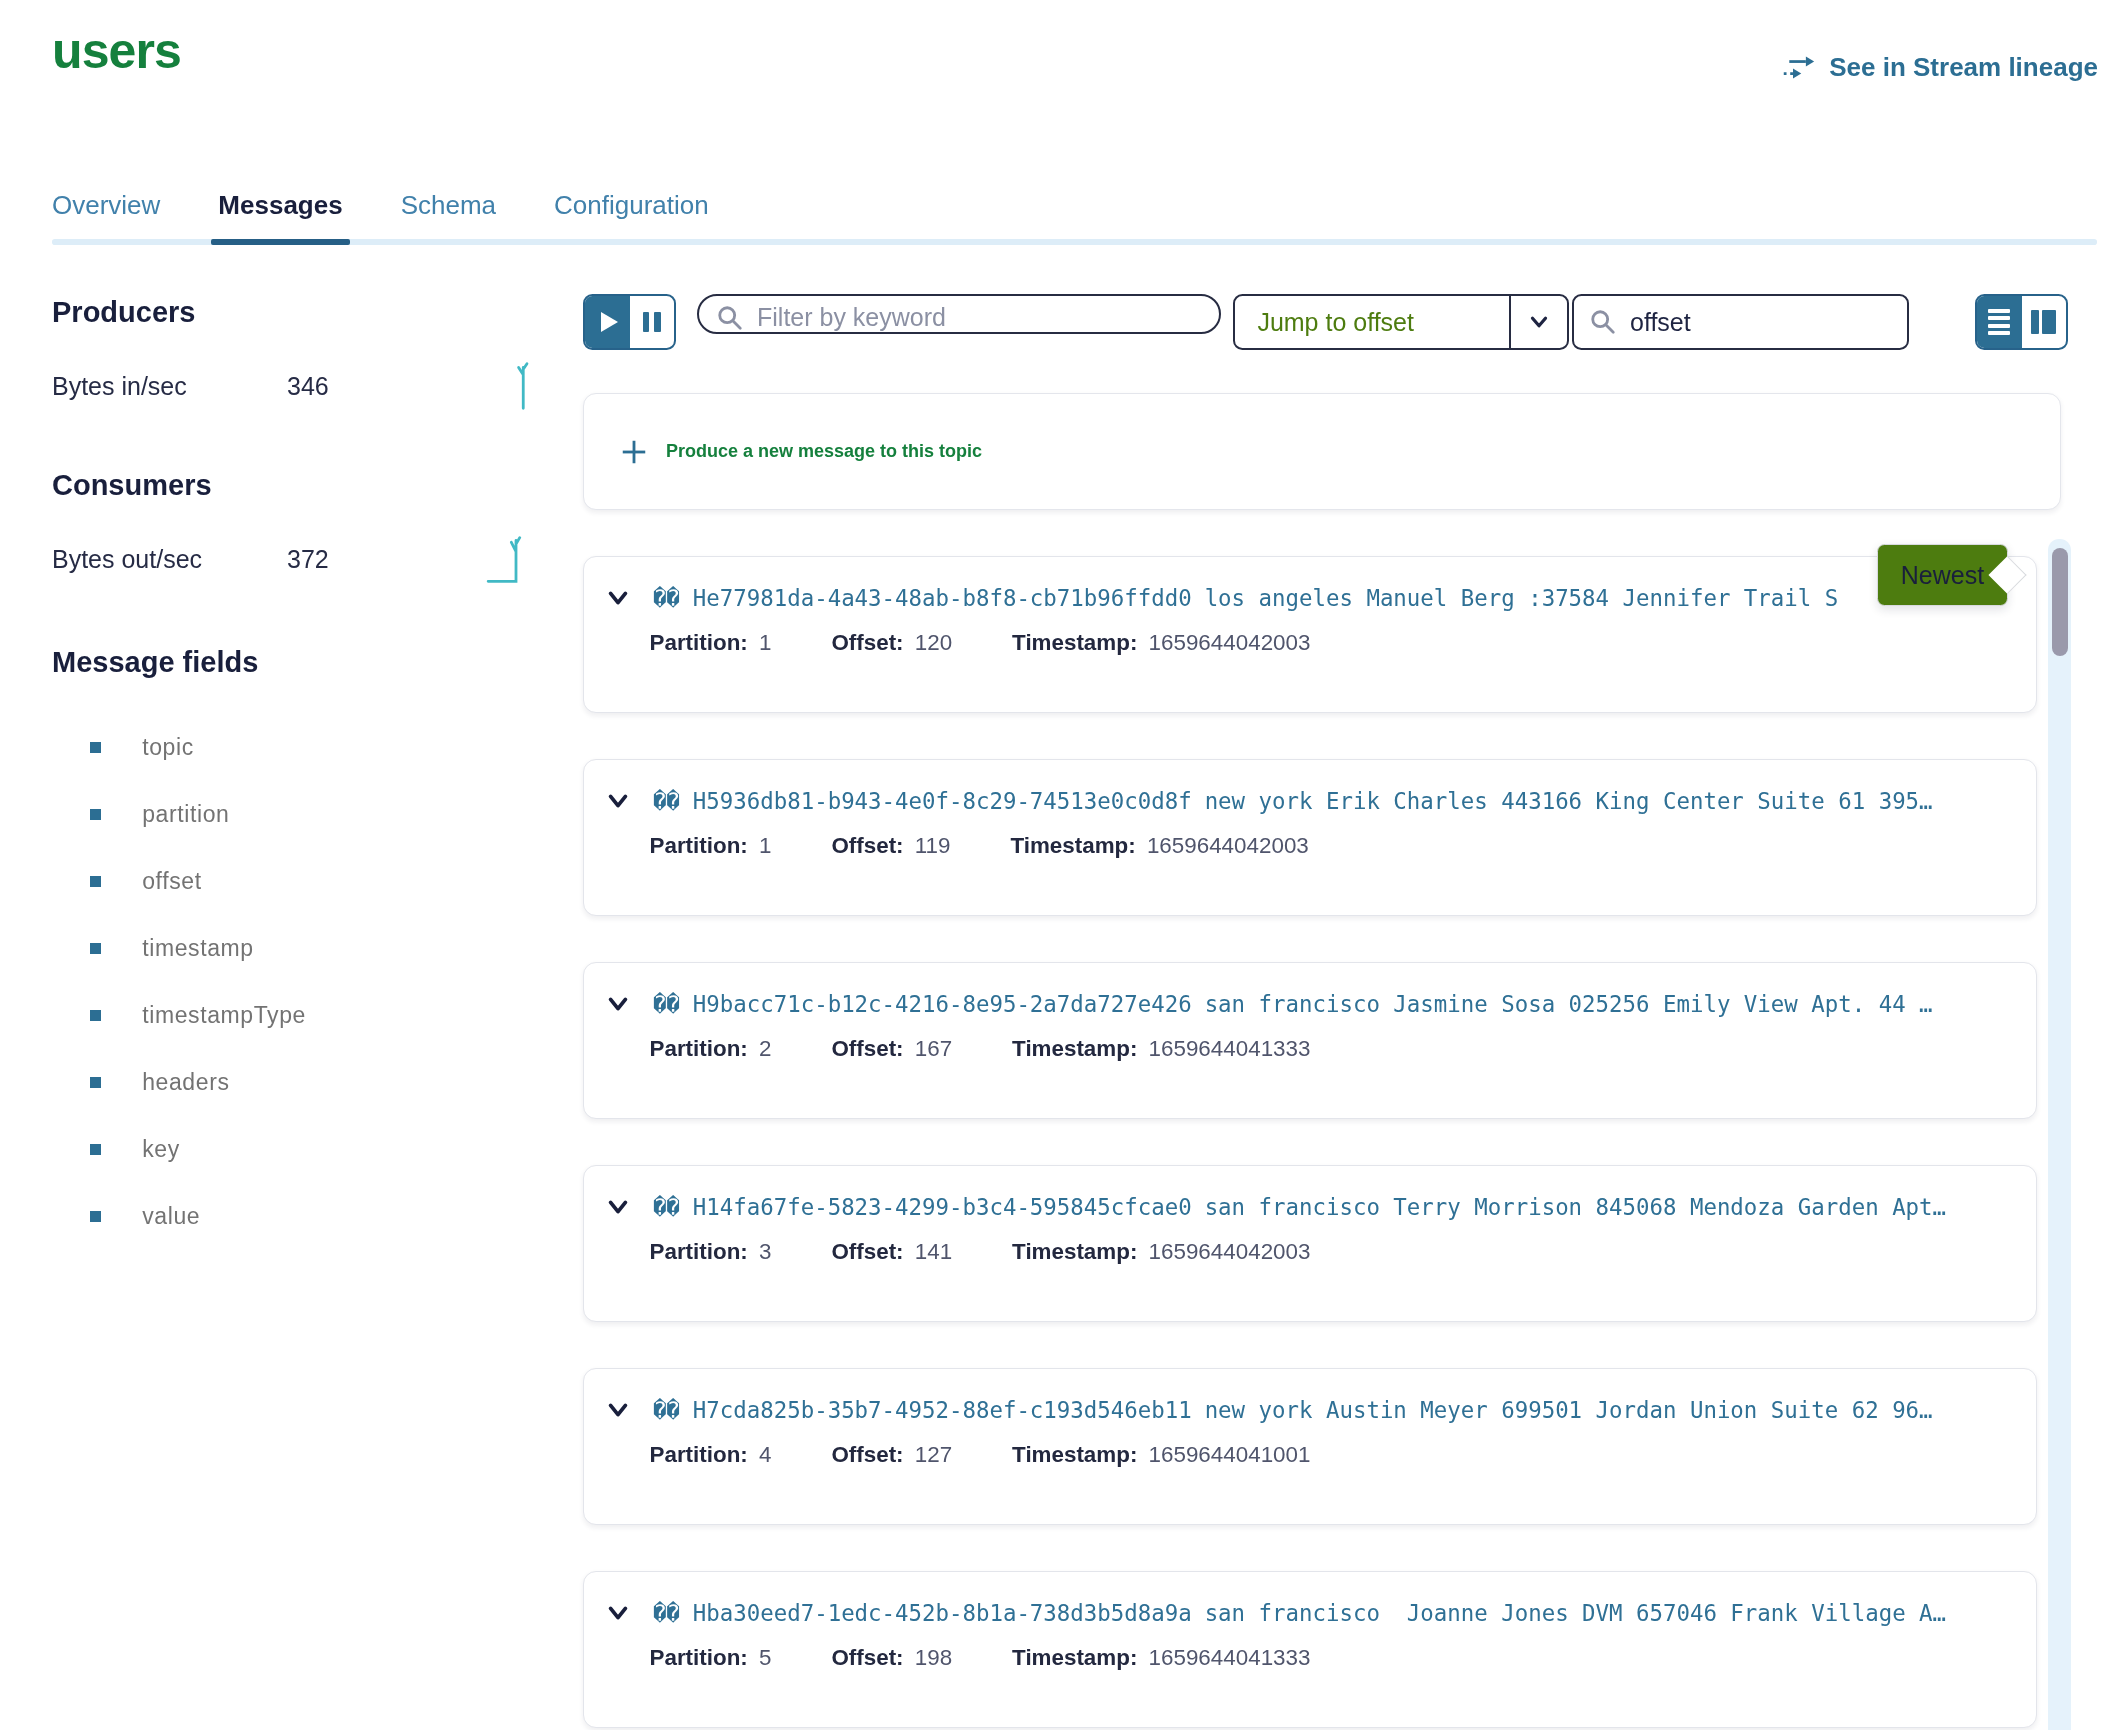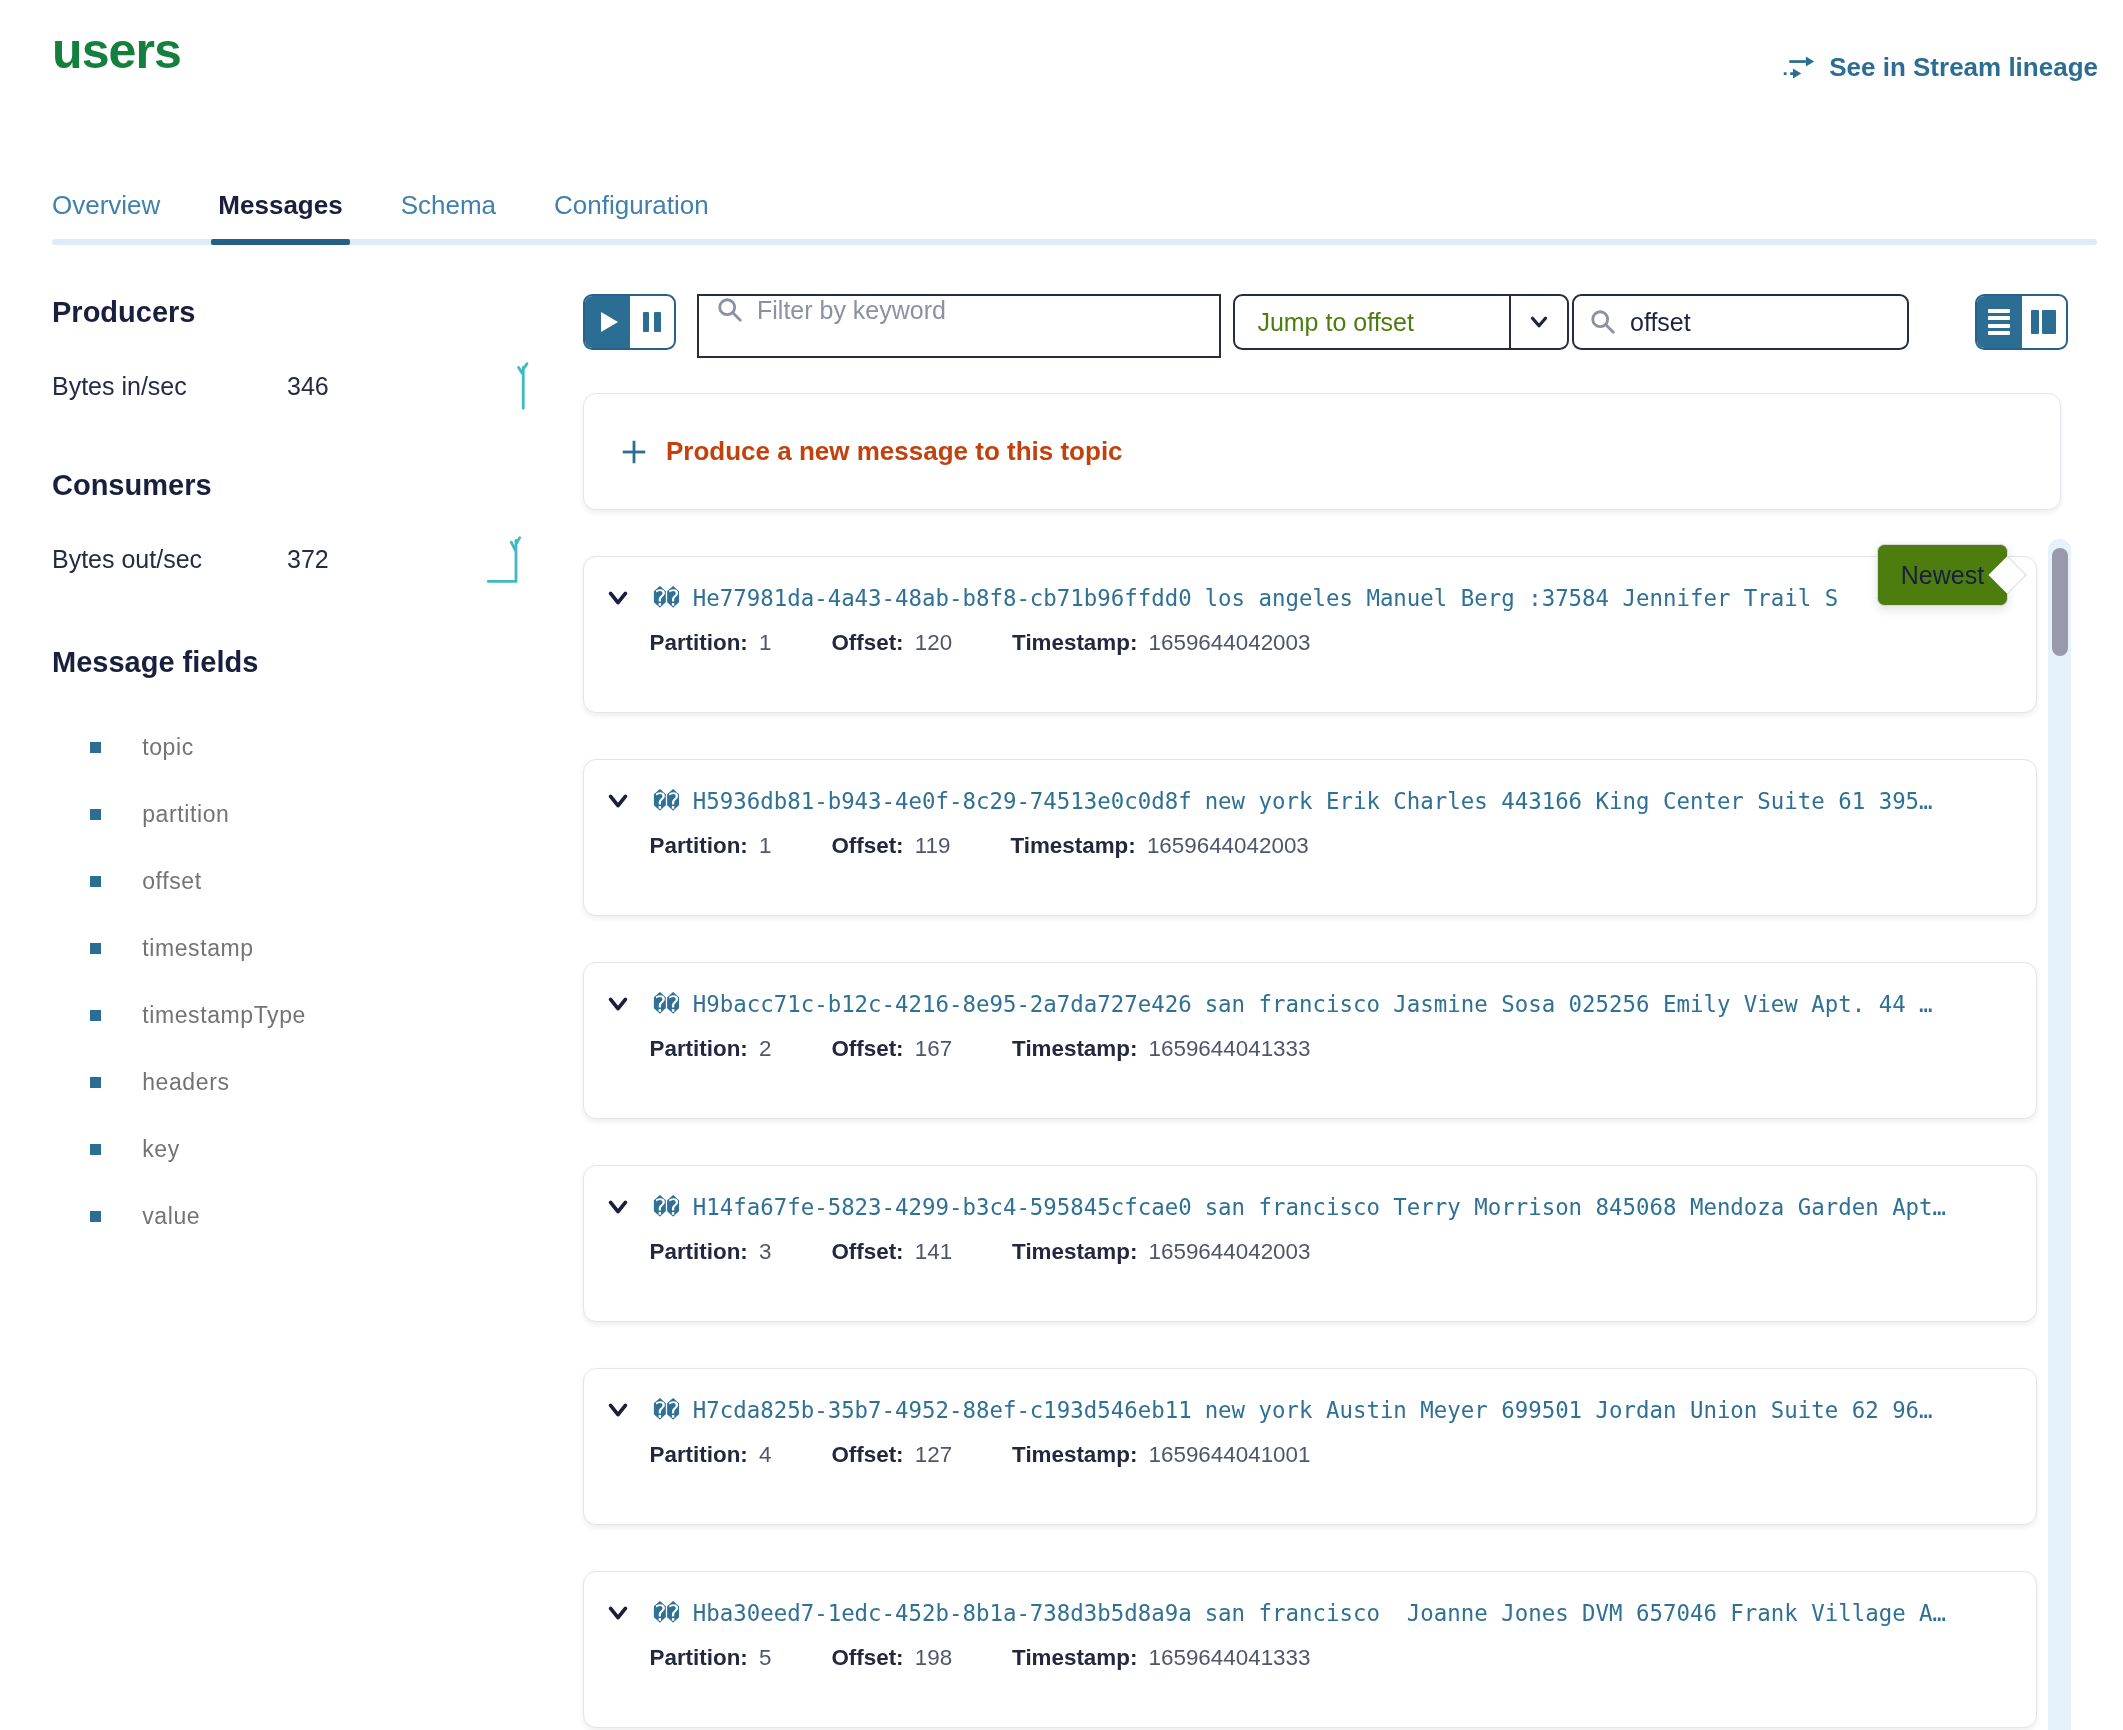--- a/index.html
+++ b/index.html
@@ -44,22 +44,22 @@
 
   .playpause { position:absolute; left:0; top:0; width:93px; height:56px;
     border:2.8px solid #27628a; border-radius:9.3px; display:flex; overflow:hidden; background:#fff; }
   .pp-seg { flex:1; display:flex; align-items:center; justify-content:center; cursor:pointer; }
   .pp-play { background:#2c6e93; border-radius:3.7px 0 0 3.7px; }
   .play-tri { width:0; height:0; border-left:17px solid #ffffff; border-top:10.3px solid transparent;
     border-bottom:10.3px solid transparent; margin-left:3.7px; }
   .pause-ic { display:flex; gap:4.7px; }
   .pause-ic i { width:6.5px; height:20.5px; background:#2c6e93; border-radius:0.9px; }
 
-  .filter-box { position:absolute; left:114px; top:0; width:524px; height:64px;
-    border:2.3px solid #272c42; border-radius:0; display:flex; align-items:flex-start;
+  .filter-box { position:absolute; left:114px; top:0; width:524px; height:40px;
+    border:2.3px solid #272c42; border-radius:21px; display:flex; align-items:flex-end;
     padding:0 17px; background:#fff; }
   .filter-box input { border:none; outline:none; font-size:25px; color:#1e2442; width:100%;
     font-family:"Liberation Sans", sans-serif; margin-left:13px; }
   .filter-box input::placeholder { color:#8b90a3; }
 
   .jump-select { position:absolute; left:650px; top:0; width:336px; height:56px;
     border:2.3px solid #272c42; border-radius:9.3px; display:flex; align-items:center;
     background:#fff; cursor:pointer; }
   .jump-label { flex:1; font-size:25px; color:#4d7c0f; padding-left:22.4px; }
   .jump-chev { width:58px; height:100%; border-left:2.3px solid #272c42; display:flex;
@@ -79,21 +79,21 @@
   .list-ic i { width:22.4px; height:3.7px; background:#ffffff; border-radius:0.9px; }
   .cols-ic { display:flex; gap:3.7px; }
   .cols-ic i { height:24px; background:#2c6e93; border-radius:0.9px; }
   .cols-ic i:first-child { width:7.5px; }
   .cols-ic i:last-child { width:14px; }
 
   
   .produce-card { margin-top:43px; width:1478px; height:117px; background:#fff;
     border:1.9px solid #e4e6ec; border-radius:13px; box-shadow:0 2.8px 5.6px rgba(25,31,60,0.07);
     display:flex; align-items:center; padding-left:35px; cursor:pointer; }
-  .produce-label { font-size:26px; font-weight:700; color:#c2410c; margin-left:17px; }
+  .produce-label { font-size:18px; font-weight:700; color:#15803d; margin-left:17px; }
 
   
   .msg-card { width:1454px; height:157px; background:#fff; border:1.9px solid #e3e5eb;
     border-radius:13px; box-shadow:0 2.8px 5.6px rgba(25,31,60,0.07); margin-top:46px;
     padding:28px 22.4px 0 20.5px; }
   .msg-head { display:flex; align-items:center; cursor:pointer; overflow:hidden; }
   .row-chev { flex:0 0 26px; display:flex; align-items:center; }
   .msg-line { font-family:"DejaVu Sans Mono", monospace; font-size:22.4px; color:#2f7095;
     white-space:pre; margin-left:22.4px; overflow:hidden; }
   .msg-value { margin-left:13px; }

